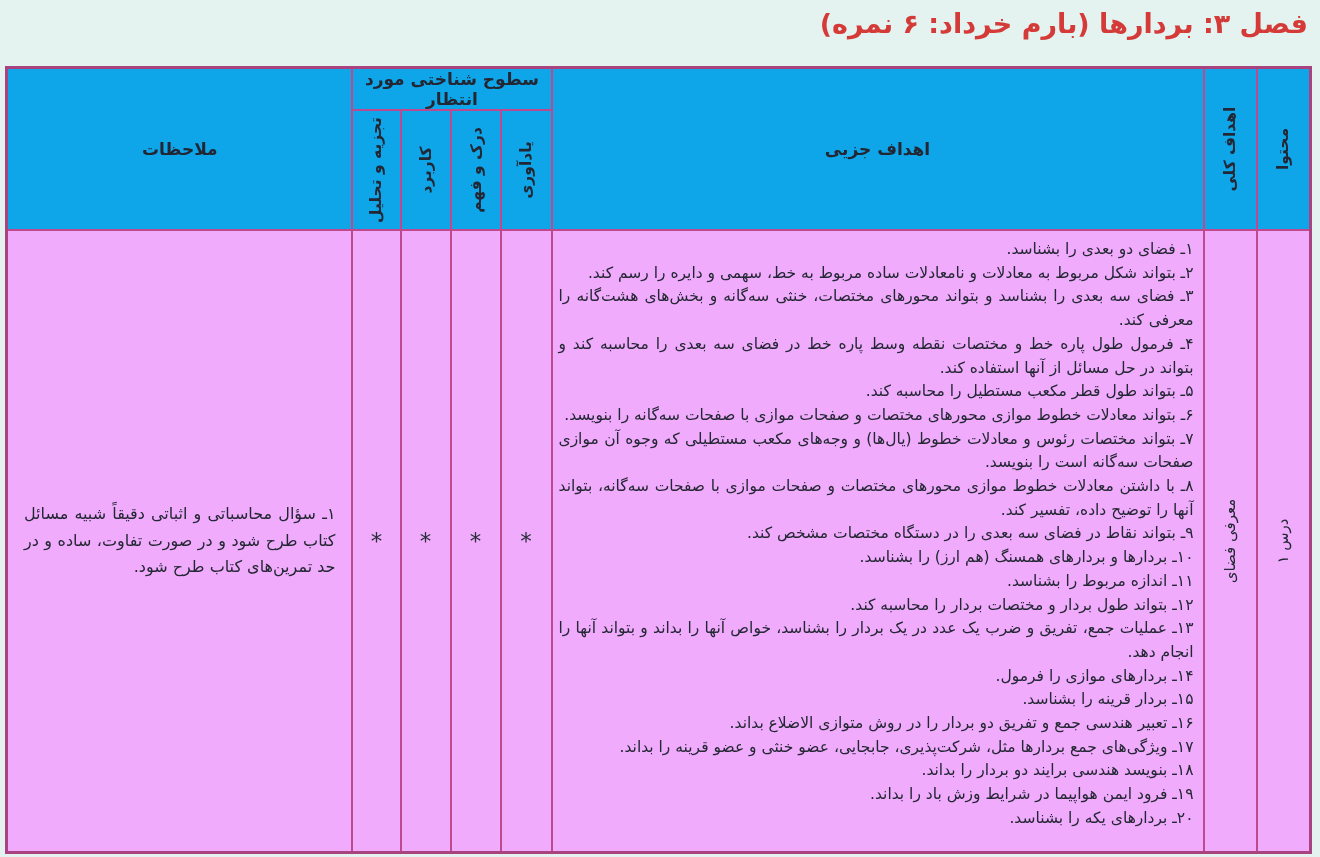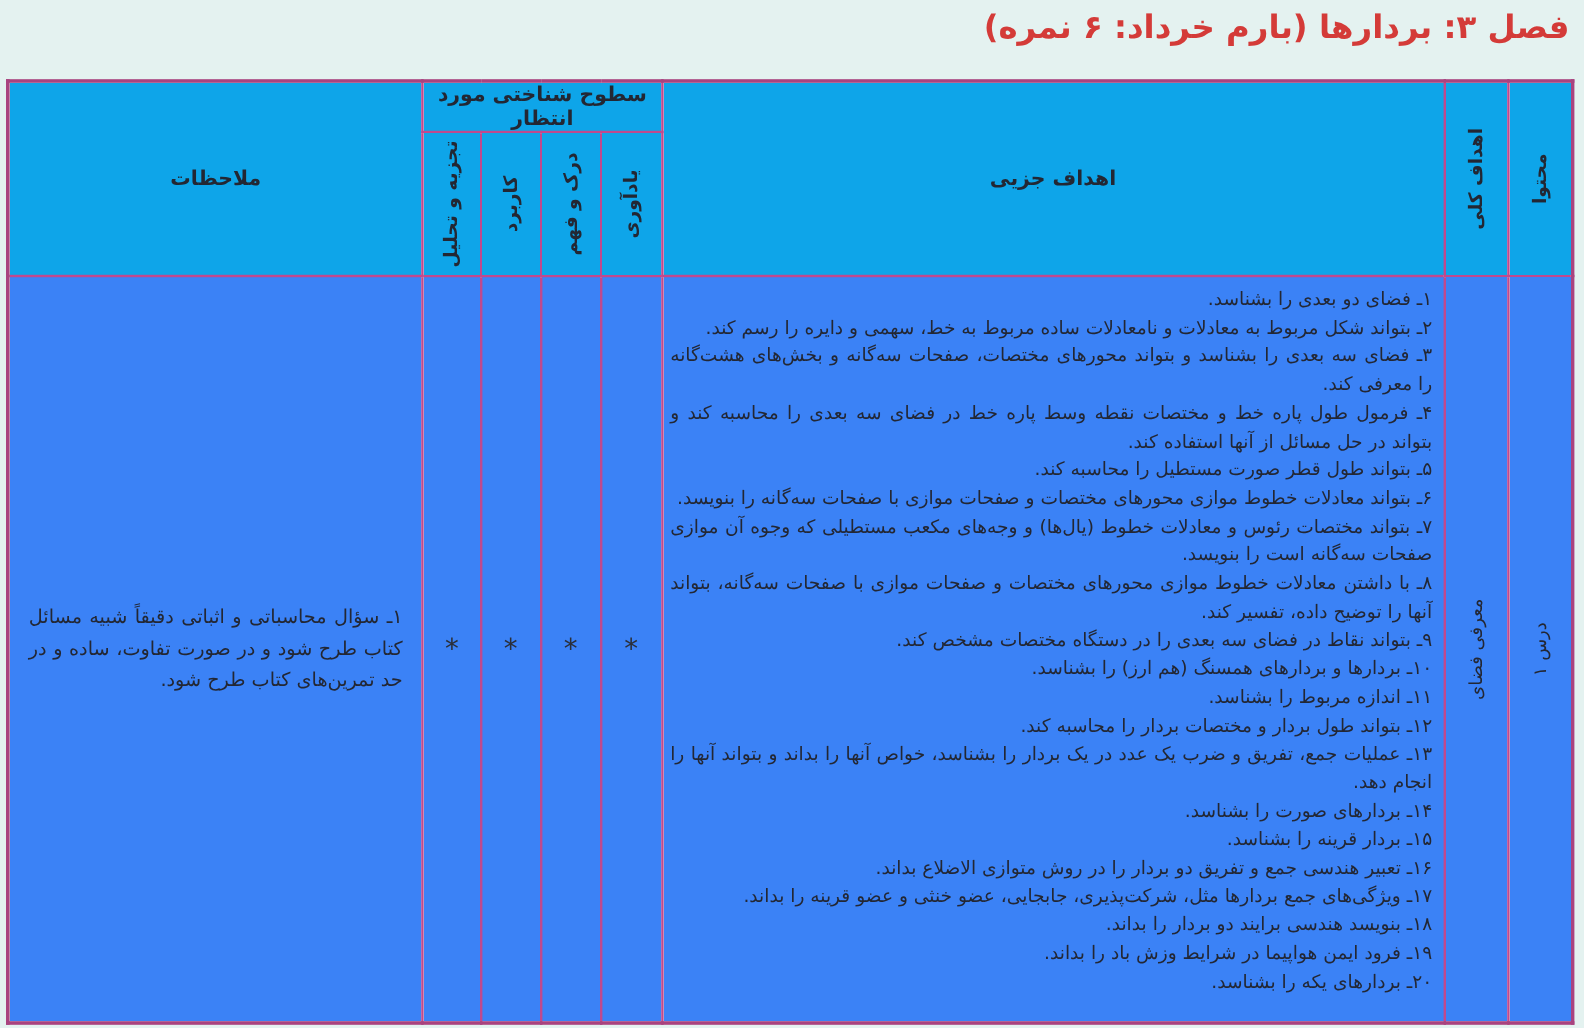--- a/index.html
+++ b/index.html
@@ -31,21 +31,21 @@
     border: 2px solid #c0498e;
     overflow: hidden;
   }
   td.hdr {
     background: #0ea5e9;
     font-weight: bold;
     text-align: center;
     vertical-align: middle;
     font-size: 17px;
   }
-  td.bodycell { background: #3b82f6; }
+  td.bodycell { background: #f0abfc; }
   td.vert { position: relative; }
   td.vert .rot {
     position: absolute;
     left: 50%; top: 50%;
     transform: translate(-50%, -50%) rotate(-90deg);
     white-space: nowrap;
   }
   td.vert.hdr .rot { font-size: 15.5px; font-weight: bold; }
   td.vert.bodycell .rot { font-size: 15px; font-weight: normal; }
   .row-group-h { height: 28px; }
@@ -126,32 +126,32 @@
       <td class="bodycell vert">
         <span class="rot">درس ۱</span>
       </td>
       <td class="bodycell vert">
         <span class="rot">معرفی فضای</span>
       </td>
       <td class="bodycell objectives-cell">
         <div>
               <div class="objective-item">۱ـ فضای دو بعدی را بشناسد.</div>
               <div class="objective-item">۲ـ بتواند شکل مربوط به معادلات و نامعادلات ساده مربوط به خط، سهمی و دایره را رسم کند.</div>
-              <div class="objective-item">۳ـ فضای سه بعدی را بشناسد و بتواند محورهای مختصات، صفحات سه‌گانه و بخش‌های هشت‌گانه را معرفی کند.</div>
+              <div class="objective-item">۳ـ فضای سه بعدی را بشناسد و بتواند محورهای مختصات، خنثی سه‌گانه و بخش‌های هشت‌گانه را معرفی کند.</div>
               <div class="objective-item">۴ـ فرمول طول پاره خط و مختصات نقطه وسط پاره خط در فضای سه بعدی را محاسبه کند و بتواند در حل مسائل از آنها استفاده کند.</div>
-              <div class="objective-item">۵ـ بتواند طول قطر صورت مستطیل را محاسبه کند.</div>
+              <div class="objective-item">۵ـ بتواند طول قطر مکعب مستطیل را محاسبه کند.</div>
               <div class="objective-item">۶ـ بتواند معادلات خطوط موازی محورهای مختصات و صفحات موازی با صفحات سه‌گانه را بنویسد.</div>
               <div class="objective-item">۷ـ بتواند مختصات رئوس و معادلات خطوط (یال‌ها) و وجه‌های مکعب مستطیلی که وجوه آن موازی صفحات سه‌گانه است را بنویسد.</div>
               <div class="objective-item">۸ـ با داشتن معادلات خطوط موازی محورهای مختصات و صفحات موازی با صفحات سه‌گانه، بتواند آنها را توضیح داده، تفسیر کند.</div>
               <div class="objective-item">۹ـ بتواند نقاط در فضای سه بعدی را در دستگاه مختصات مشخص کند.</div>
               <div class="objective-item">۱۰ـ بردارها و بردارهای همسنگ (هم ارز) را بشناسد.</div>
               <div class="objective-item">۱۱ـ اندازه مربوط را بشناسد.</div>
               <div class="objective-item">۱۲ـ بتواند طول بردار و مختصات بردار را محاسبه کند.</div>
               <div class="objective-item">۱۳ـ عملیات جمع، تفریق و ضرب یک عدد در یک بردار را بشناسد، خواص آنها را بداند و بتواند آنها را انجام دهد.</div>
-              <div class="objective-item">۱۴ـ بردارهای صورت را بشناسد.</div>
+              <div class="objective-item">۱۴ـ بردارهای موازی را فرمول.</div>
               <div class="objective-item">۱۵ـ بردار قرینه را بشناسد.</div>
               <div class="objective-item">۱۶ـ تعبیر هندسی جمع و تفریق دو بردار را در روش متوازی الاضلاع بداند.</div>
               <div class="objective-item">۱۷ـ ویژگی‌های جمع بردارها مثل، شرکت‌پذیری، جابجایی، عضو خنثی و عضو قرینه را بداند.</div>
               <div class="objective-item">۱۸ـ بنویسد هندسی برایند دو بردار را بداند.</div>
               <div class="objective-item">۱۹ـ فرود ایمن هواپیما در شرایط وزش باد را بداند.</div>
               <div class="objective-item">۲۰ـ بردارهای یکه را بشناسد.</div>
             </div>
       </td>
       <td class="bodycell mark-cell">*</td>
       <td class="bodycell mark-cell">*</td>

